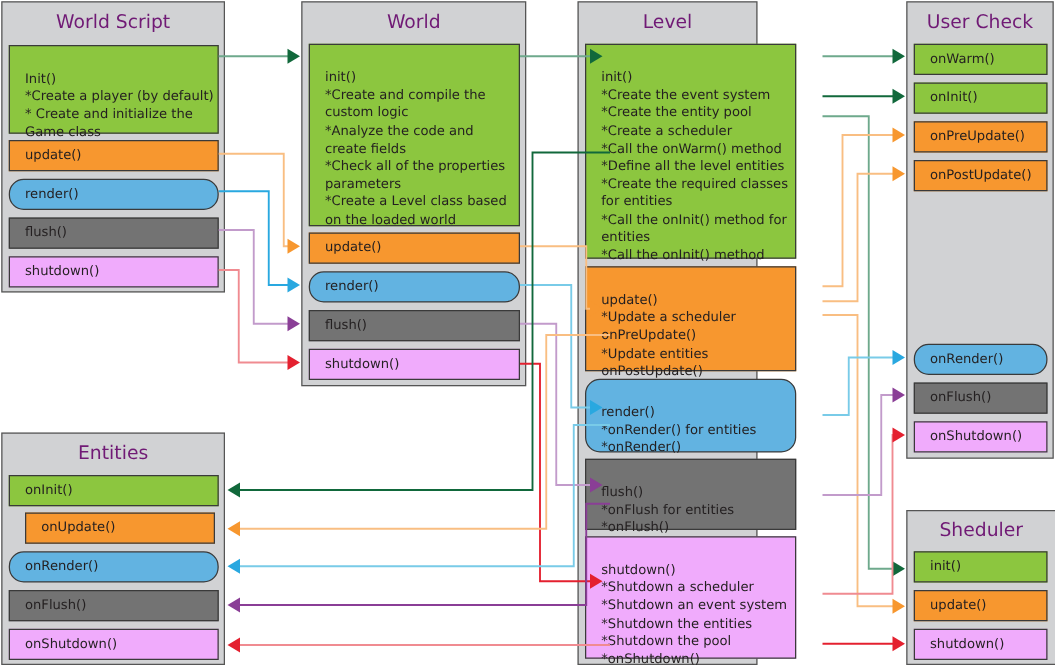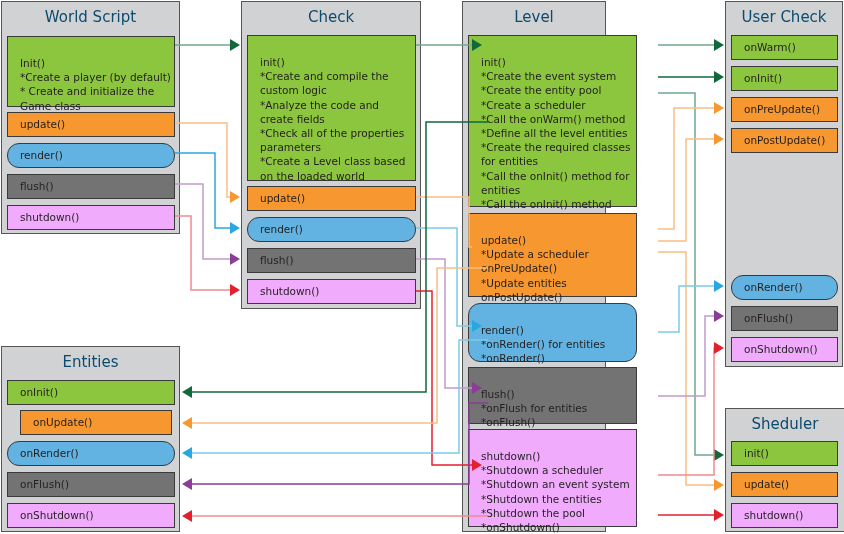--- a/index.html
+++ b/index.html
@@ -1,20 +1,20 @@
 <!DOCTYPE html>
 <html><head>
 <meta charset="utf-8">
 <style>
   html, body { margin:0; padding:0; background:#ffffff; }
   body { width:844px; height:534px; position:relative; overflow:hidden;
          font-family: "DejaVu Sans", sans-serif; }
   .panel { position:absolute; background:#d1d2d4; border:1.5px solid #555; box-sizing:border-box; }
   .panel-title { position:absolute; left:0; right:0; top:6px; text-align:center;
-                 font-size:15px; color:#0c4a6e; }
+                 font-size:15px; color:#701a75; }
   .box { position:absolute; border:1.5px solid #3a3a3a; box-sizing:border-box;
          font-size:10.5px; line-height:14.2px; color:#231f20; padding:19px 0 0 12px; white-space:pre-line; }
   .box.single { padding-top:0; display:flex; align-items:center; }
   .green { background:#8cc63f; }
   .orange { background:#f7972f; }
   .blue { background:#62b3e1;border-radius:12px; }
   .purple { background:#737373; }
   .pink { background:#f0abfc; }
   svg.wires { position:absolute; left:0; top:0; pointer-events:none; }
 </style>
@@ -27,21 +27,21 @@
 *Create a player (by default)
 * Create and initialize the
 Game class</div>
   <div class="box orange single" style="left:5px;top:110px;width:168px;height:25px;">update()</div>
   <div class="box blue single" style="left:5px;top:141px;width:168px;height:25px;">render()</div>
   <div class="box purple single" style="left:5px;top:172px;width:168px;height:25px;">flush()</div>
   <div class="box pink single" style="left:5px;top:203px;width:168px;height:25px;">shutdown()</div>
 </div>
 
 <div class="panel" style="left:241px;top:1px;width:180px;height:308px;">
-  <div class="panel-title">Check</div>
+  <div class="panel-title">World</div>
   <div class="box green" style="left:5px;top:33px;width:169px;height:146px;">init()
 *Create and compile the
 custom logic
 *Analyze the code and
 create fields
 *Check all of the properties
 parameters
 *Create a Level class based
 on the loaded world</div>
   <div class="box orange single" style="left:5px;top:184px;width:169px;height:25px;">update()</div>

